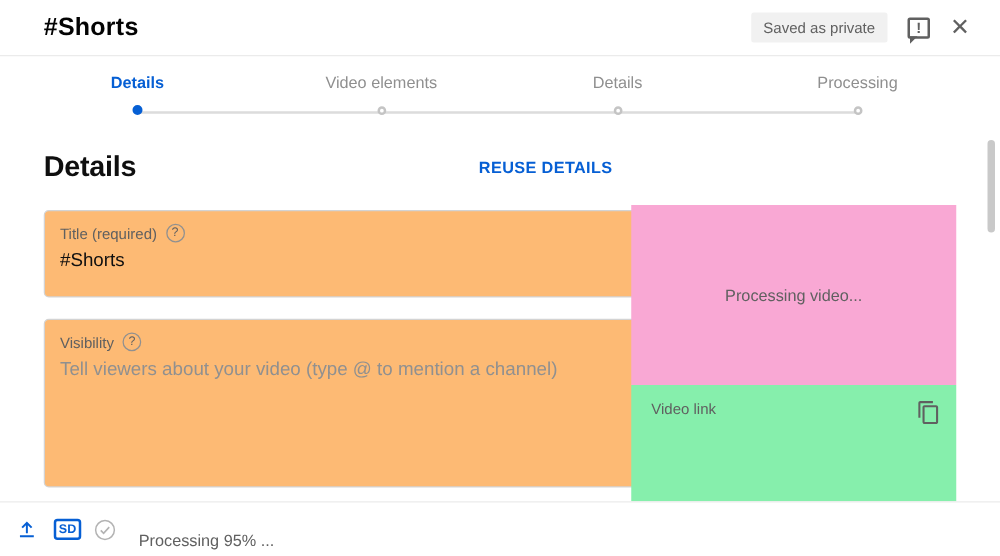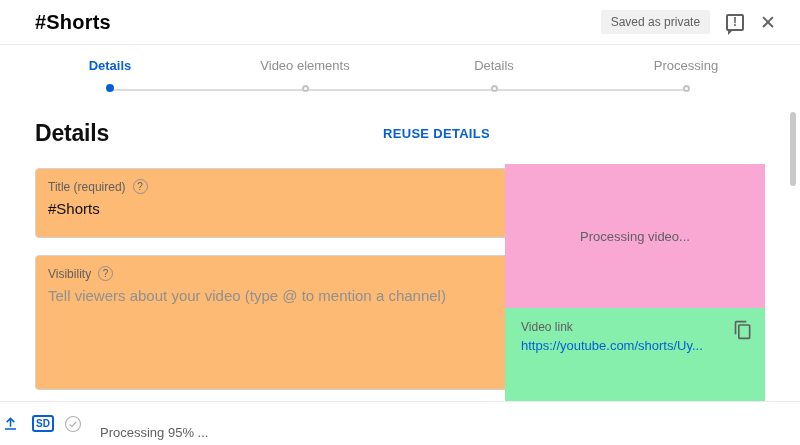--- a/index.html
+++ b/index.html
@@ -45,21 +45,21 @@
   .proc-text{font-size:13px;font-weight:500;color:var(--text2);}
   .link-card{position:relative;height:93px;background:#86efac;padding:12px 16px;}
   .link-label{font-size:12px;color:var(--text2);}
   .link-url{margin-top:4px;font-size:13px;color:var(--accent);white-space:nowrap;overflow:hidden;width:208px;cursor:pointer;}
   .copy-btn{position:absolute;right:12px;top:12px;width:20px;height:20px;cursor:pointer;}
 
   
   .scroll-thumb{position:absolute;left:790px;top:112px;width:6px;height:74px;background:#c9c9c9;border-radius:3px;cursor:pointer;}
 
   
-  .footer{position:absolute;left:0;top:401px;width:800px;height:44px;border-top:1px solid var(--hairline);display:flex;align-items:center;padding:0 10px 0 1px;}
+  .footer{position:absolute;left:0;top:401px;width:800px;height:44px;border-top:1px solid var(--hairline);display:flex;align-items:center;padding:0 10px 0 12px;}
   .sd-badge{width:22px;height:17px;border:2px solid var(--accent);border-radius:3px;color:var(--accent);font-size:10px;font-weight:700;display:flex;align-items:center;justify-content:center;margin-left:12px;}
   .chk{margin-left:10px;display:flex;}
   .proc-status{margin-left:18px;font-size:13px;color:var(--text2);margin-top:17px;}
   .next-btn{margin-left:auto;background:var(--accent);color:#fff;border:none;font-family:inherit;font-size:13px;font-weight:700;letter-spacing:.4px;padding:8px 15px;border-radius:2px;cursor:pointer;}
 </style>
 </head>
 <body>
 
 <div class="header">
   <div class="dlg-title">#Shorts</div>
@@ -124,21 +124,20 @@
   </div>
   <textarea placeholder="Tell viewers about your video (type @ to mention a channel)" style=""></textarea>
 </div>
 
 <div class="preview">
   <div class="proc-box">
     <span class="proc-text">Processing video...</span>
   </div>
   <div class="link-card">
     <div class="link-label">Video link</div>
-    <div class="link-url">https://youtube.com/shorts/Uy...</div>
     <div class="copy-btn">
       <svg viewBox="0 0 24 24" width="20" height="20">
           <path fill="#606060" d="M16 1H4c-1.1 0-2 .9-2 2v14h2V3h12V1zm3 4H8c-1.1 0-2 .9-2 2v14c0 1.1.9 2 2 2h11c1.1 0 2-.9 2-2V7c0-1.1-.9-2-2-2zm0 16H8V7h11v14z"></path>
         </svg>
     </div>
   </div>
 </div>
 
 <div class="scroll-thumb"></div>
 

